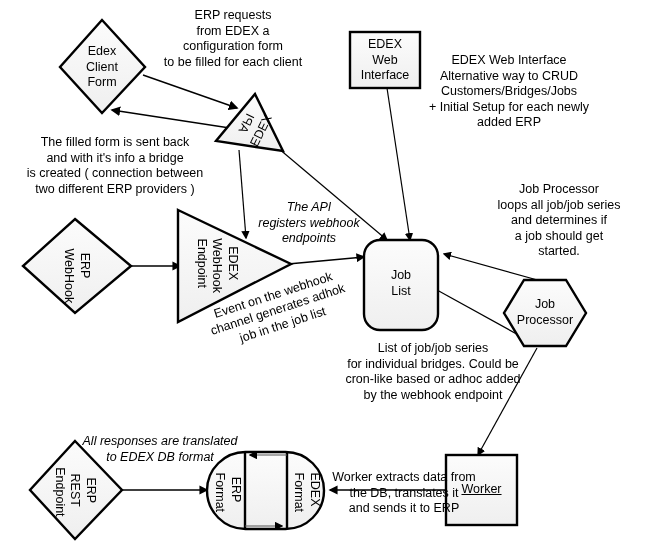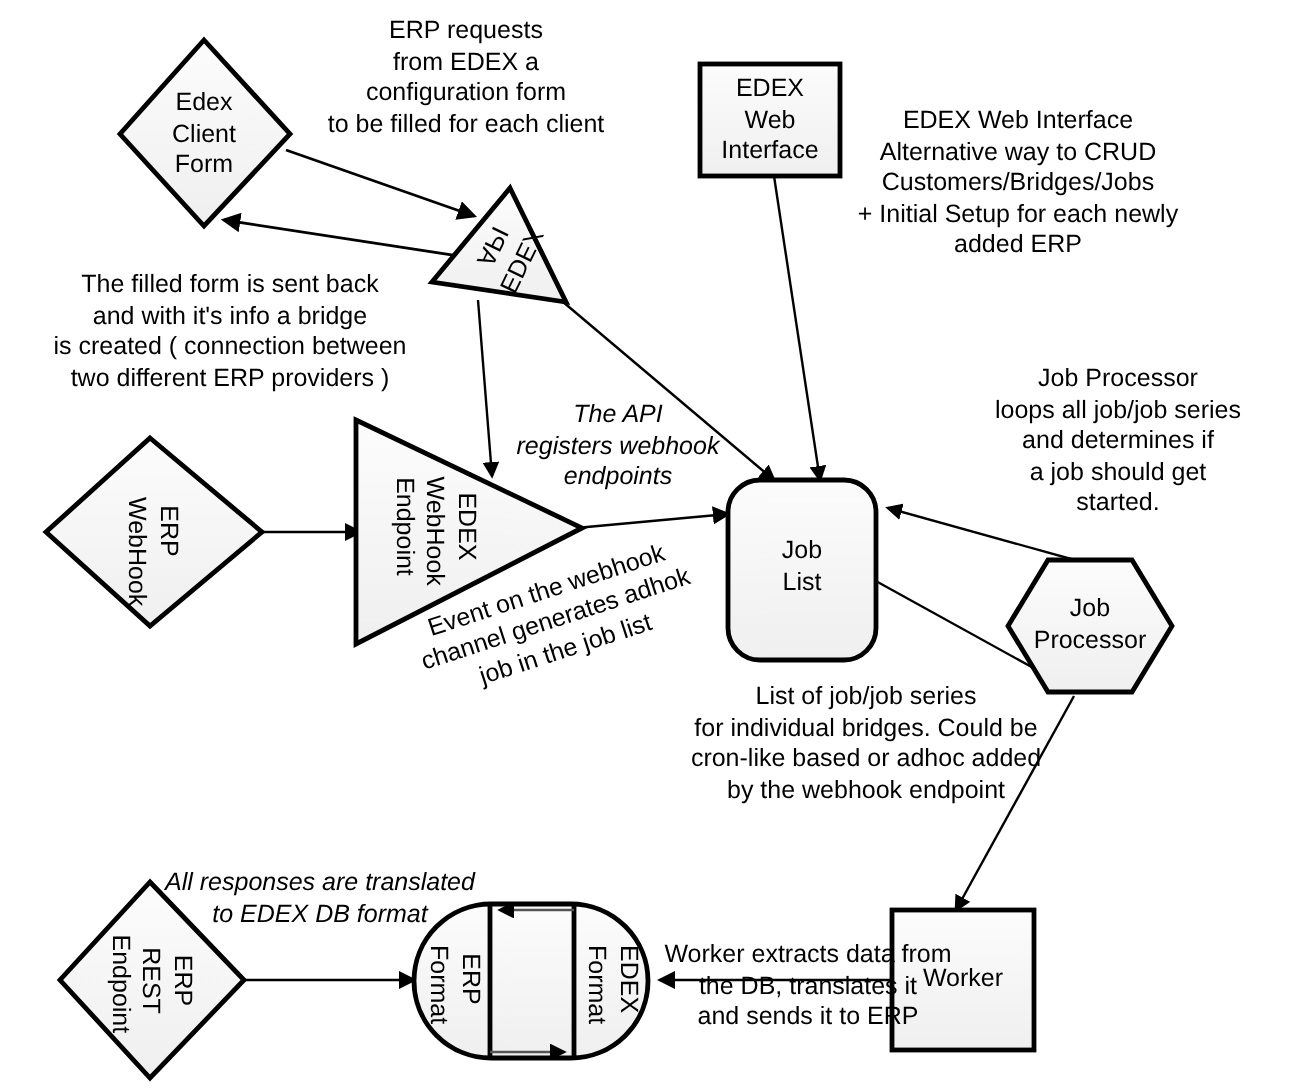--- a/index.html
+++ b/index.html
@@ -173,21 +173,21 @@
   <div class="shape-label rot90" style="left:192px; top:240px; width:50px; transform:rotate(90deg);">EDEX
 WebHook
 Endpoint</div>
 
   <div class="shape-label" style="left:364px; top:268px; width:74px;">Job
 List</div>
 
   <div class="shape-label" style="left:501px; top:297px; width:88px;">Job
 Processor</div>
 
-  <div class="shape-label" style="left:446px; top:482px; width:71px;">Worker</div>
+  <div class="shape-label" style="left:446px; top:482px; width:71px;text-decoration:underline;">Worker</div>
 
   <div class="shape-label rot90" style="left:52px; top:467px; width:46px; transform:rotate(90deg);">ERP
 REST
 Endpoint</div>
 
   <div class="shape-label rot90" style="left:210px; top:474px; width:34px; transform:rotate(90deg);">ERP
 Format</div>
 
   <div class="shape-label rot90" style="left:289px; top:474px; width:34px; transform:rotate(90deg);">EDEX
 Format</div>

